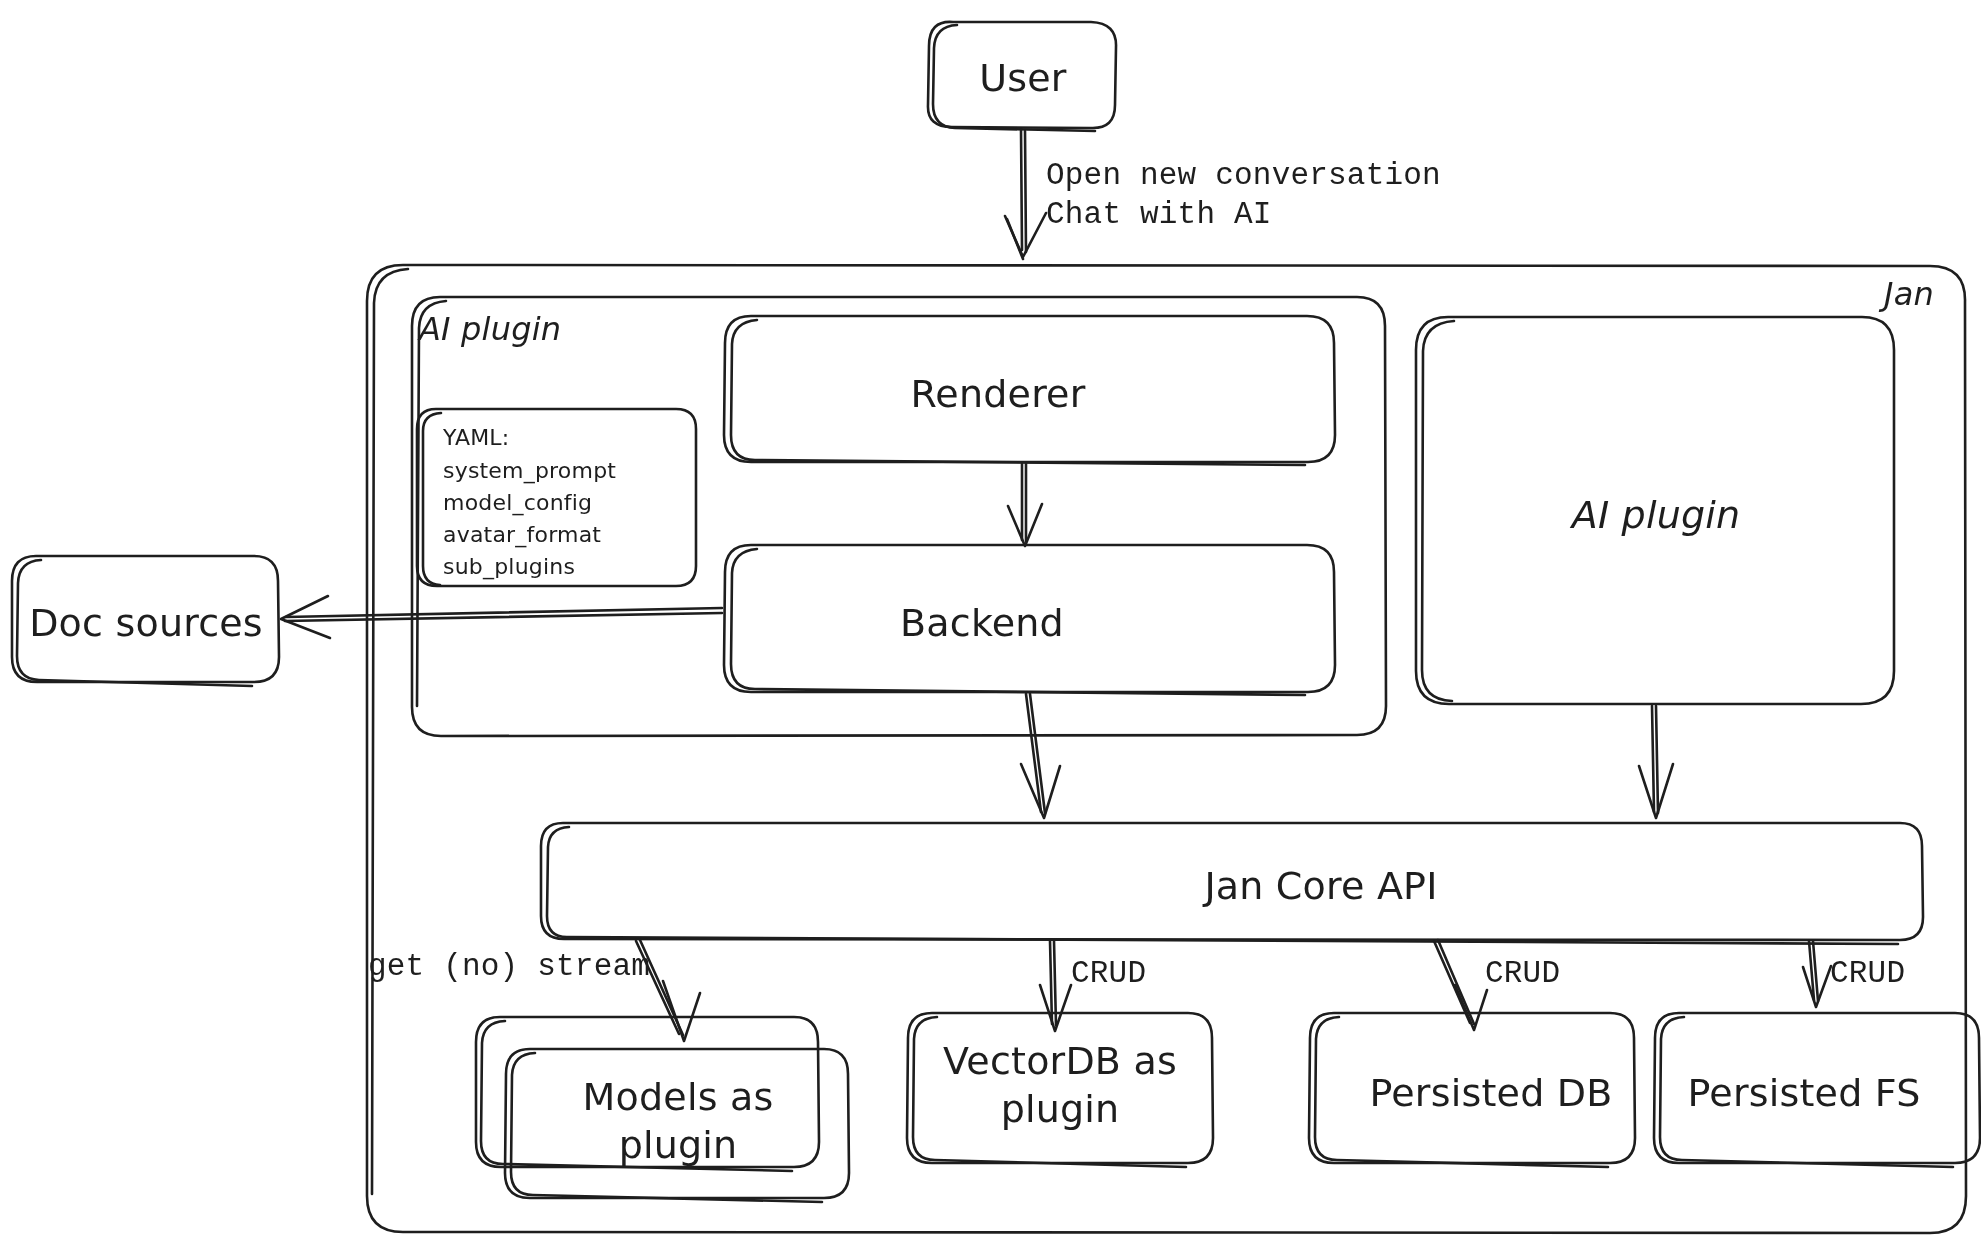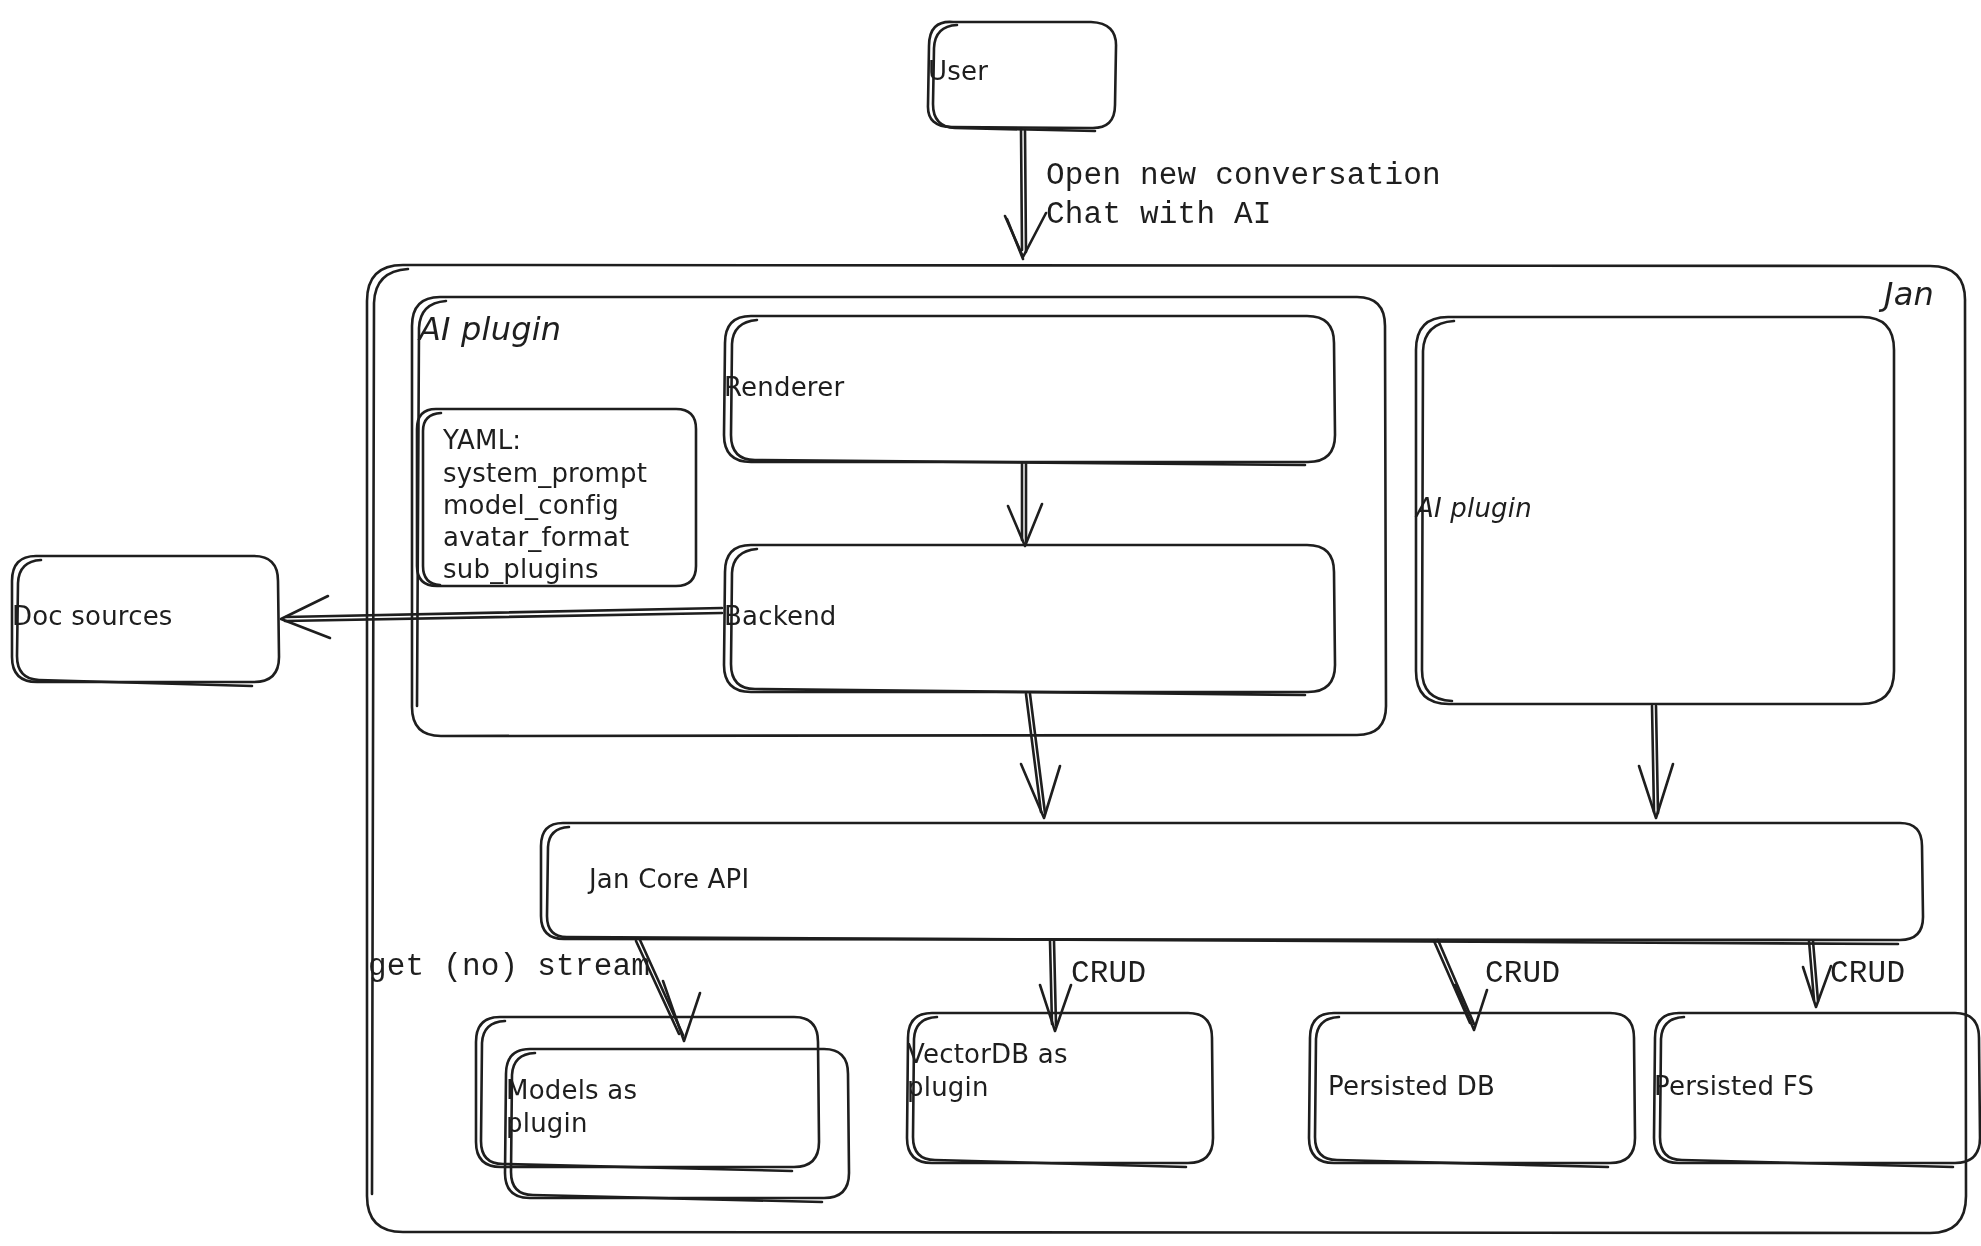--- a/index.html
+++ b/index.html
@@ -3,24 +3,24 @@
 <meta charset="utf-8">
 <style>
   html,body{margin:0;padding:0;background:#ffffff;}
   body{width:1981px;height:1246px;overflow:hidden;
        font-family:"DejaVu Sans", sans-serif;}
   #canvas{position:relative;width:1981px;height:1246px;background:#ffffff;}
   svg#sketch{position:absolute;left:0;top:0;width:1981px;height:1246px;}
   .lbl{position:absolute;color:#1e1e1e;
        font-family:"DejaVu Sans", sans-serif;
        white-space:pre;line-height:1.25;letter-spacing:.2px;}
-  .node-lbl{font-size:26px;}
+  .node-lbl{font-size:38px;text-align:center;}
   .ctr-lbl{font-size:32px;}
   .edge-lbl{font-size:31px;font-family:Liberation Mono, monospace;}
-  .yaml-lbl{font-size:26px;line-height:1.38;}
+  .yaml-lbl{font-size:22px;line-height:1.38;}
   .ctr{font-style:italic;}
 </style>
 </head>
 <body>
 
 <div id="canvas">
 
   <svg id="sketch" viewBox="0 0 1981 1246" xmlns="http://www.w3.org/2000/svg">
     <g fill="none" stroke="#1e1e1e" stroke-width="2.6" stroke-linecap="round" stroke-linejoin="round">
 

